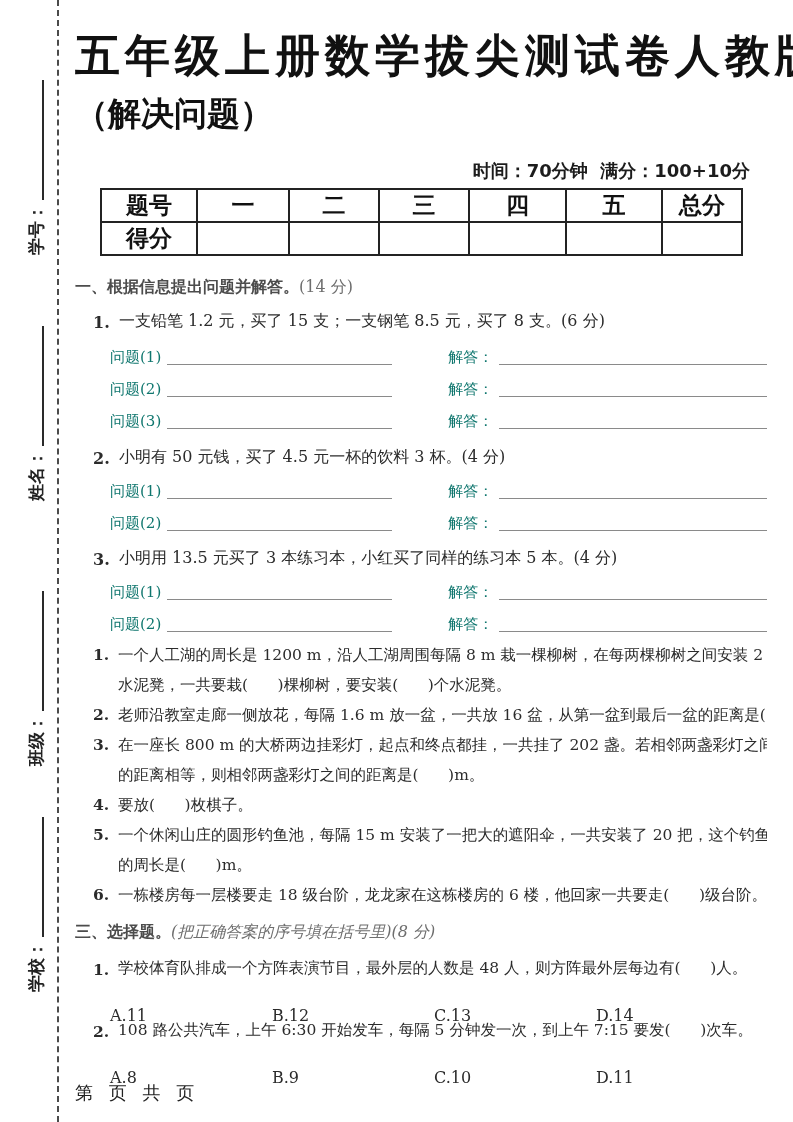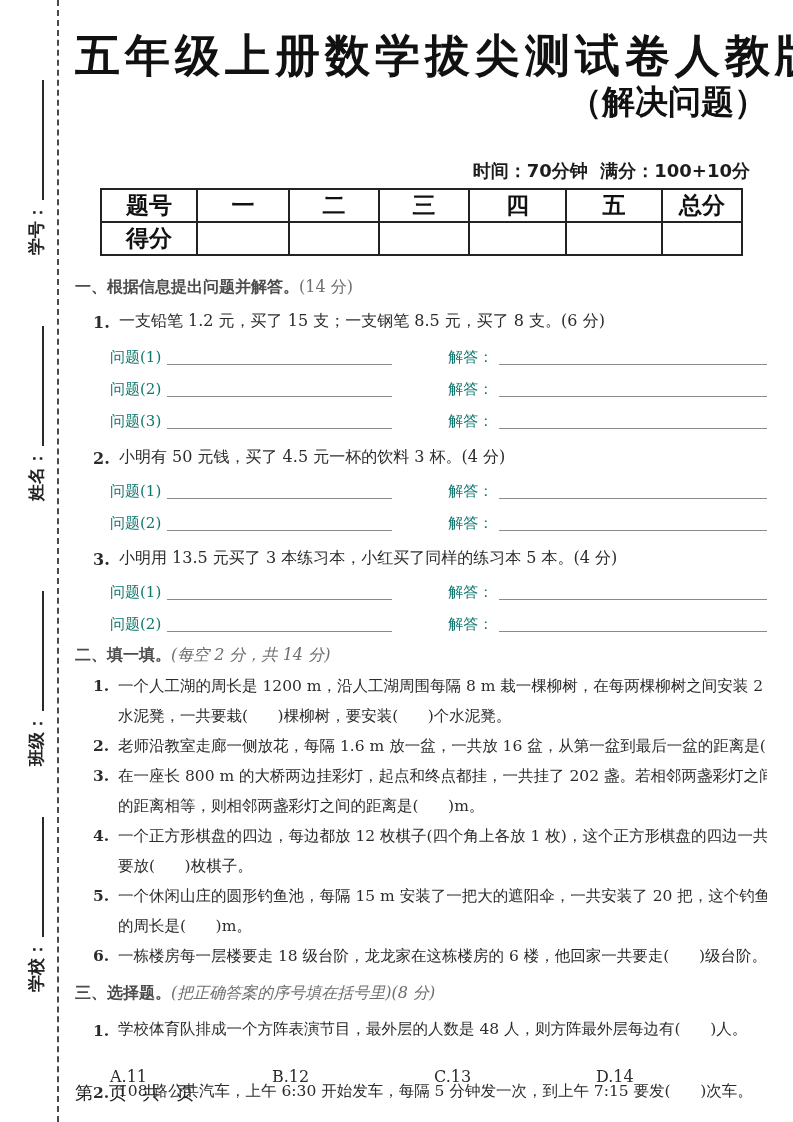--- a/index.html
+++ b/index.html
@@ -49,22 +49,22 @@
     text-align: center;
     font-family: "DejaVu Sans", "Liberation Sans", sans-serif;
     font-weight: bold;
     font-size: 45px;
     letter-spacing: 5px;
     color: #111;
     white-space: nowrap;
   }
   .subtitle {
     position: absolute;
-    left: 75px; top: 80px; width: 692px;
-    text-align: right;
+    left: 75px; top: 92px; width: 692px;
+    text-align: left;
     font-family: Liberation Mono, monospace;
     font-weight: bold;
     font-size: 33px;
     color: #111;
     white-space: nowrap;
   }
   .exam-info {
     position: absolute;
     top: 159px; right: 43px;
     font-family: "DejaVu Sans", "Liberation Sans", sans-serif;
@@ -284,21 +284,20 @@
       <span class="a-label">解答：</span>
       <span class="u-line a-ul"></span>
     </div>
     <div class="ans-row">
       <span class="q-label">问题(2)</span>
       <span class="u-line q-ul"></span>
       <span class="a-label">解答：</span>
       <span class="u-line a-ul"></span>
     </div>
 
-    <div class="sec-head" style="margin-top:8px"><span>二、填一填。</span><span class="sec-score kai">(每空 2 分，共 14 分)</span></div>
 
     <div class="fill-item" style="margin-top:3px">
       <span class="pnum">1.</span>
       <div class="flines">
         <div class="line">一个人工湖的周长是 1200 m，沿人工湖周围每隔 8 m 栽一棵柳树，在每两棵柳树之间安装 2 个</div>
         <div class="line">水泥凳，一共要栽(      )棵柳树，要安装(      )个水泥凳。</div>
       </div>
     </div>
     <div class="fill-item">
       <span class="pnum">2.</span>
@@ -309,21 +308,20 @@
     <div class="fill-item">
       <span class="pnum">3.</span>
       <div class="flines">
         <div class="line">在一座长 800 m 的大桥两边挂彩灯，起点和终点都挂，一共挂了 202 盏。若相邻两盏彩灯之间</div>
         <div class="line">的距离相等，则相邻两盏彩灯之间的距离是(      )m。</div>
       </div>
     </div>
     <div class="fill-item">
       <span class="pnum">4.</span>
       <div class="flines">
-        <div class="line">一个正方形棋盘的四边，每边都放 12 枚棋子(四个角上各放 1 枚)，这个正方形棋盘的四边一共</div>
         <div class="line">要放(      )枚棋子。</div>
       </div>
     </div>
     <div class="fill-item">
       <span class="pnum">5.</span>
       <div class="flines">
         <div class="line">一个休闲山庄的圆形钓鱼池，每隔 15 m 安装了一把大的遮阳伞，一共安装了 20 把，这个钓鱼池</div>
         <div class="line">的周长是(      )m。</div>
       </div>
     </div>

